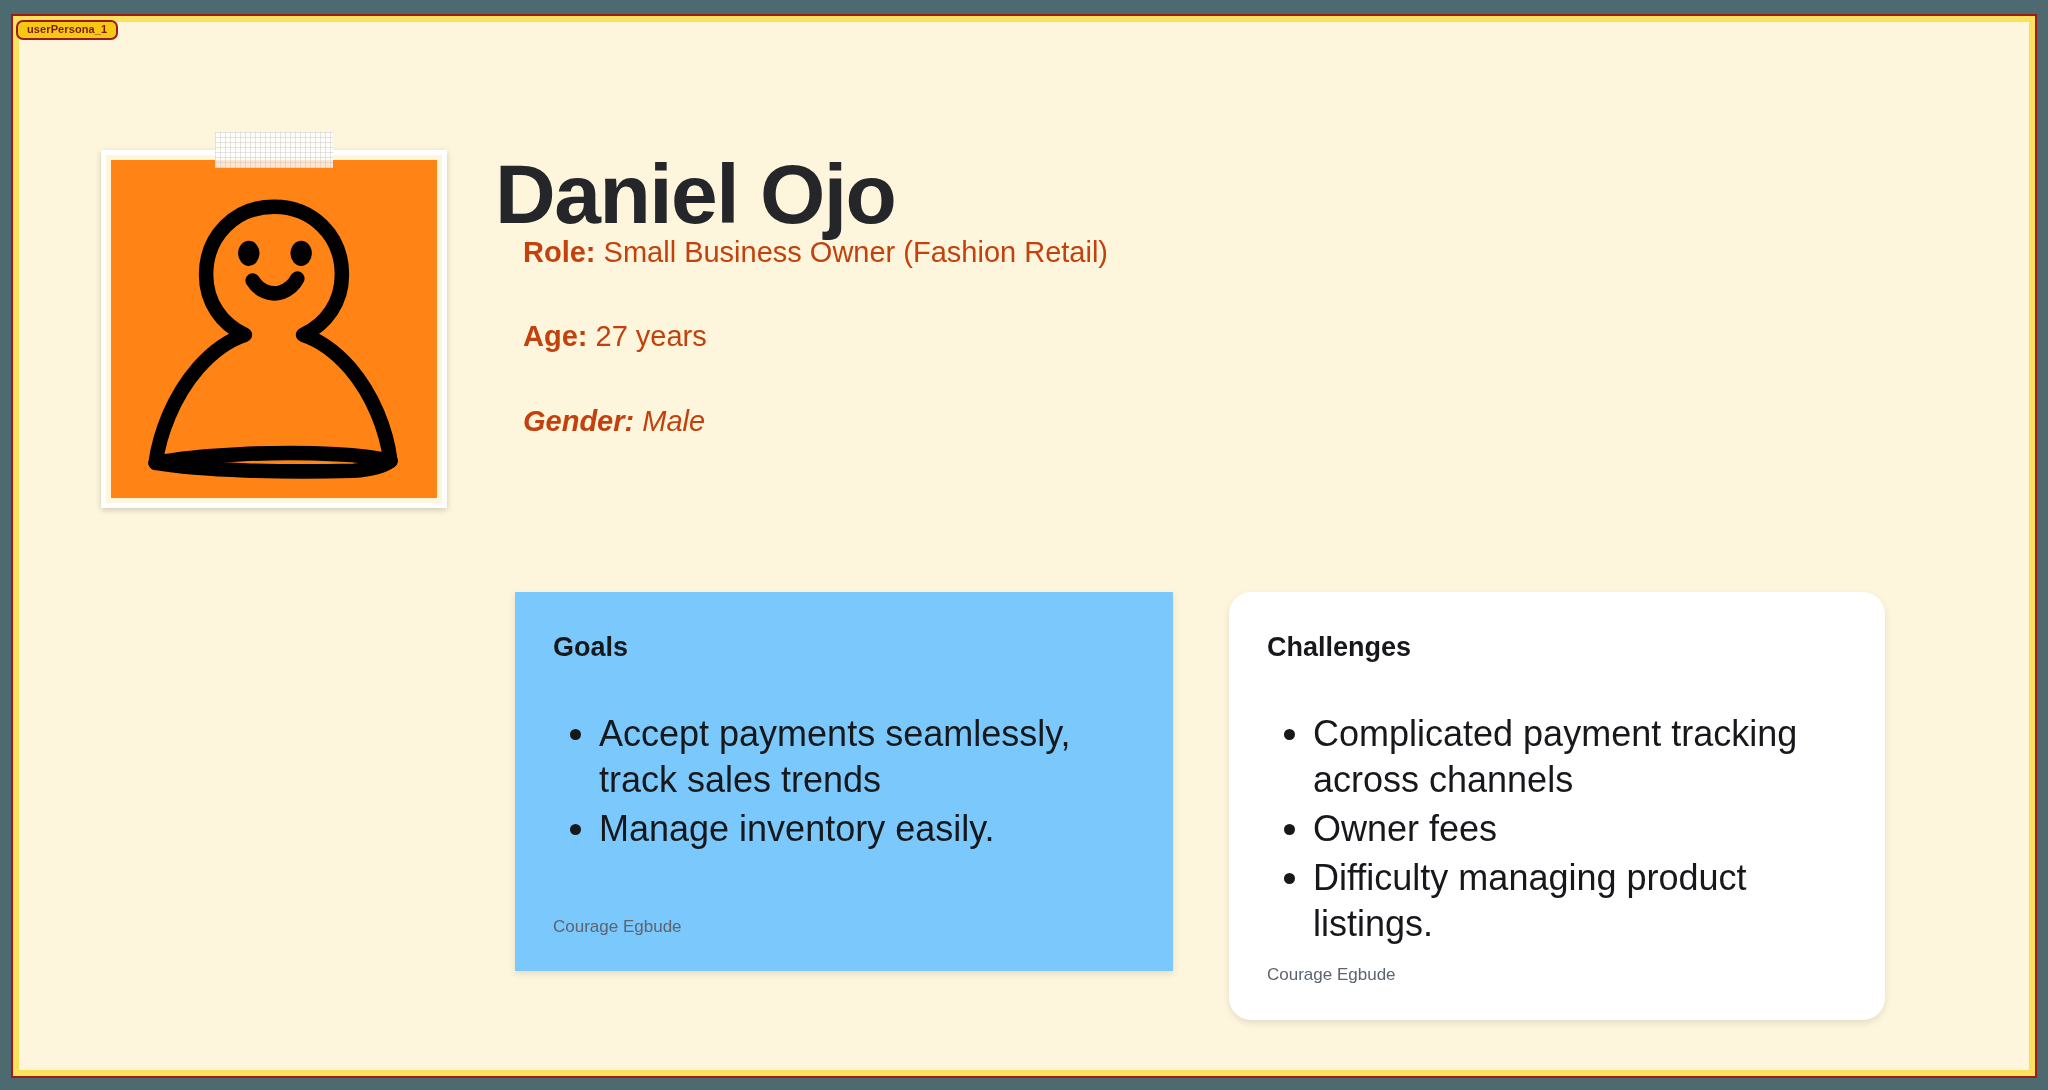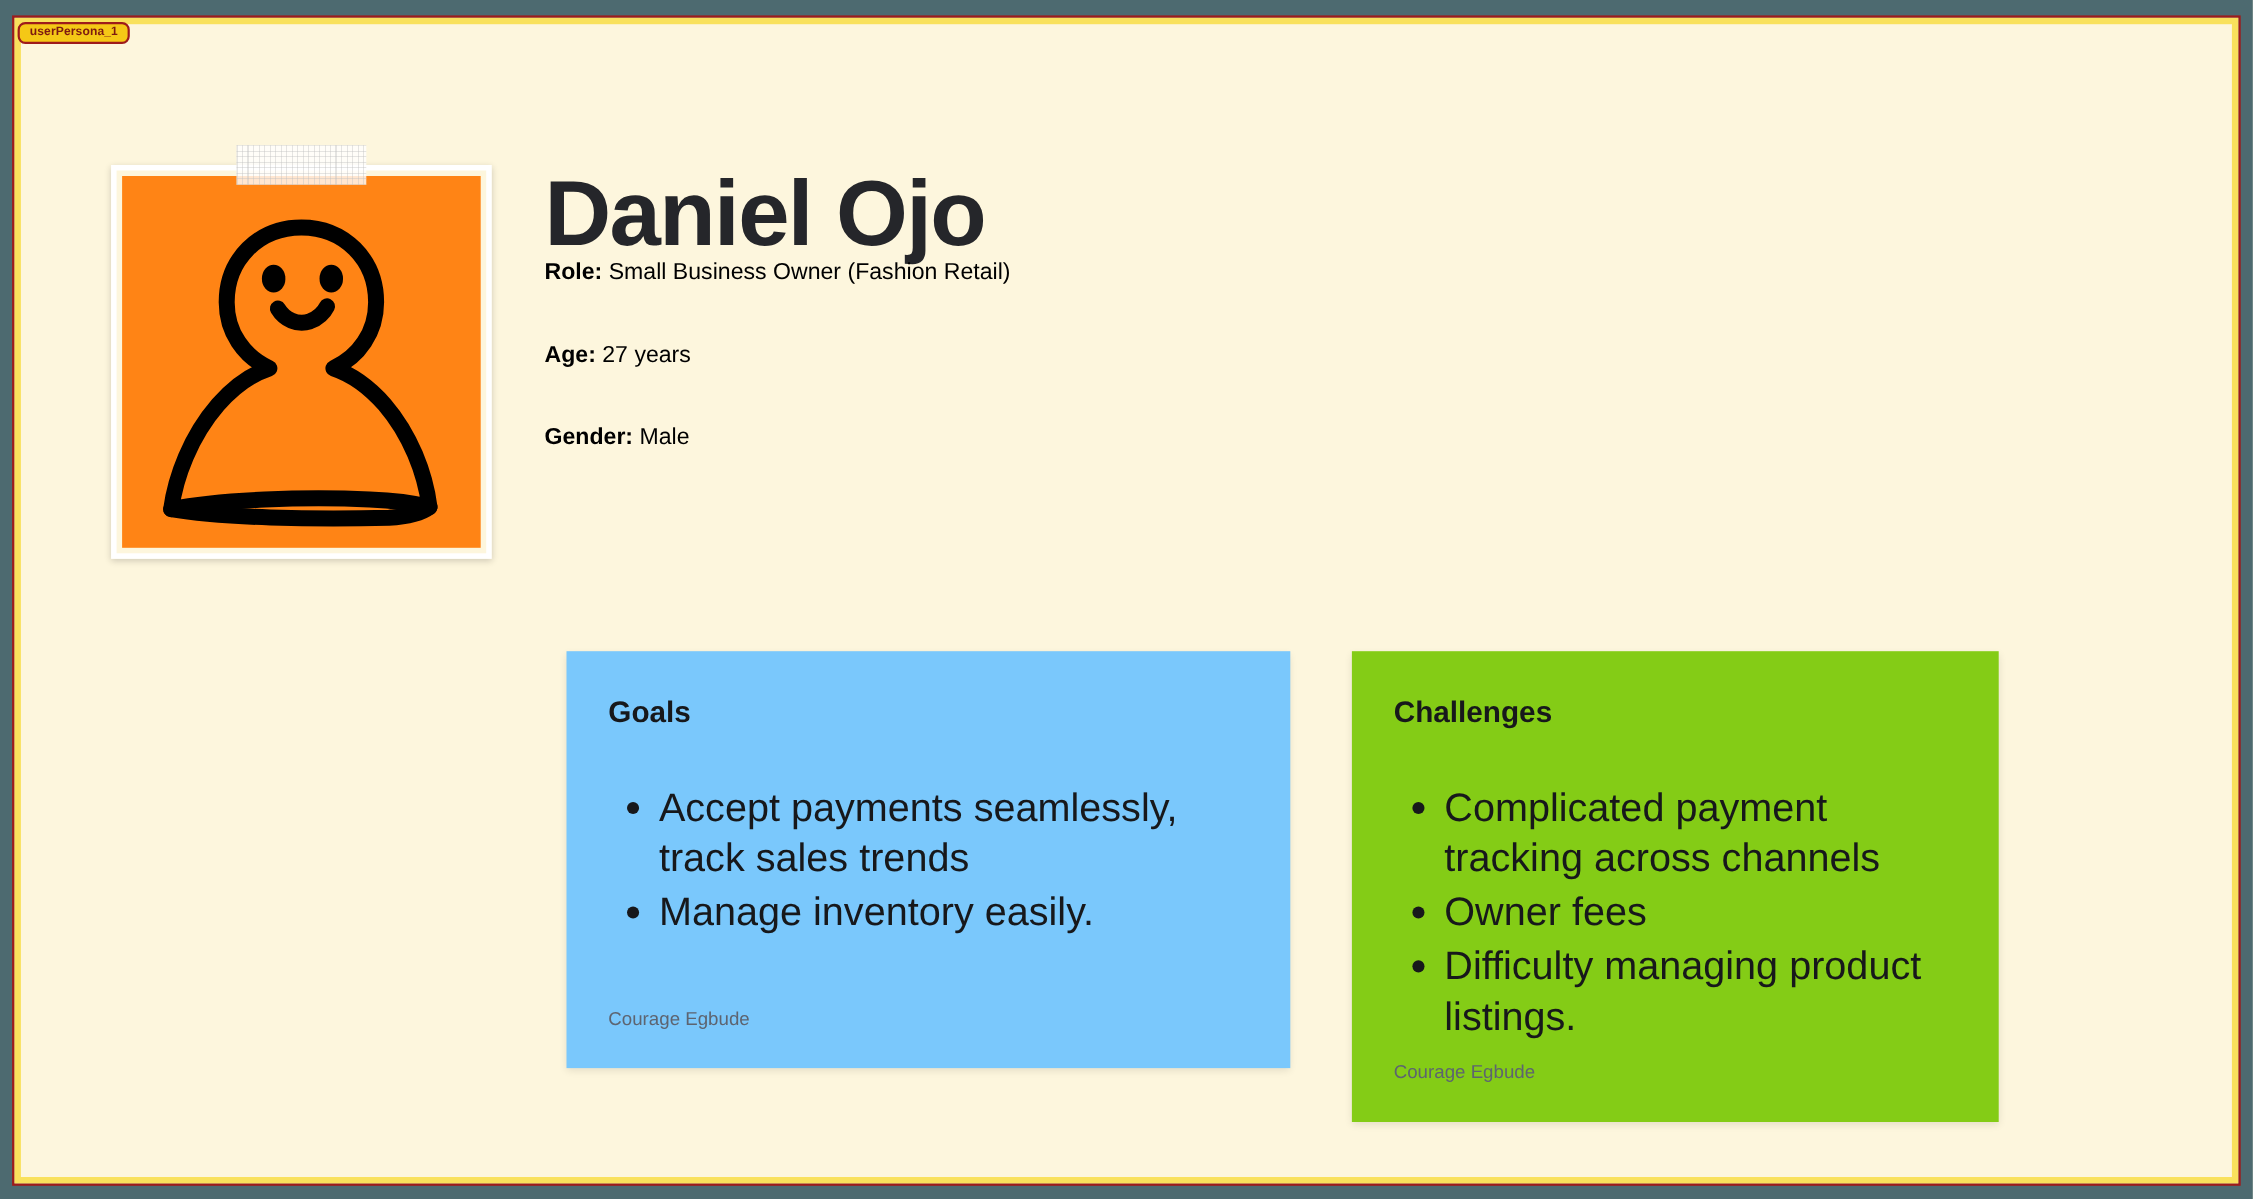--- a/index.html
+++ b/index.html
@@ -109,49 +109,51 @@
     width: 1100px;
   }
   .persona-name {
     font-size: 84px;
     font-weight: 700;
     color: #25262a;
     letter-spacing: -1.5px;
     line-height: 1.0;
   }
   .meta-line {
-    font-size: 21px;
-    color: #000000;
+    font-size: 29px;
+    color: #c2410c;
     line-height: 1.15;
     margin-bottom: 51px;
     white-space: nowrap;
-  }
-  .meta-line:last-child { margin-bottom: 0; }
+    margin-left: 28px;
+  }
+  .meta-line:last-child { margin-bottom: 0; font-style: italic; }
   .meta-key { font-weight: 700; }
   .meta-val { font-weight: 400; }
 
   
   .card {
     position: absolute;
     padding: 40px 38px 0 38px;
     box-shadow: 0 3px 7px rgba(0,0,0,0.10);
   }
   .card-goals {
     left: 496px;
     top: 570px;
     width: 658px;
     height: 379px;
     background: #7ac8fc;
   }
   .card-challenges {
     left: 1210px;
     top: 570px;
-    width: 588px;
+    width: 656px;
     height: 428px;
-    background: #84cc16;
+    background: #ffffff;
+    border-radius: 22px;
   }
   .card-title {
     font-size: 27px;
     font-weight: 700;
     color: #17181b;
     margin-bottom: 48px;
   }
   .card-list {
     list-style: disc;
     margin: 0 0 0 46px;

